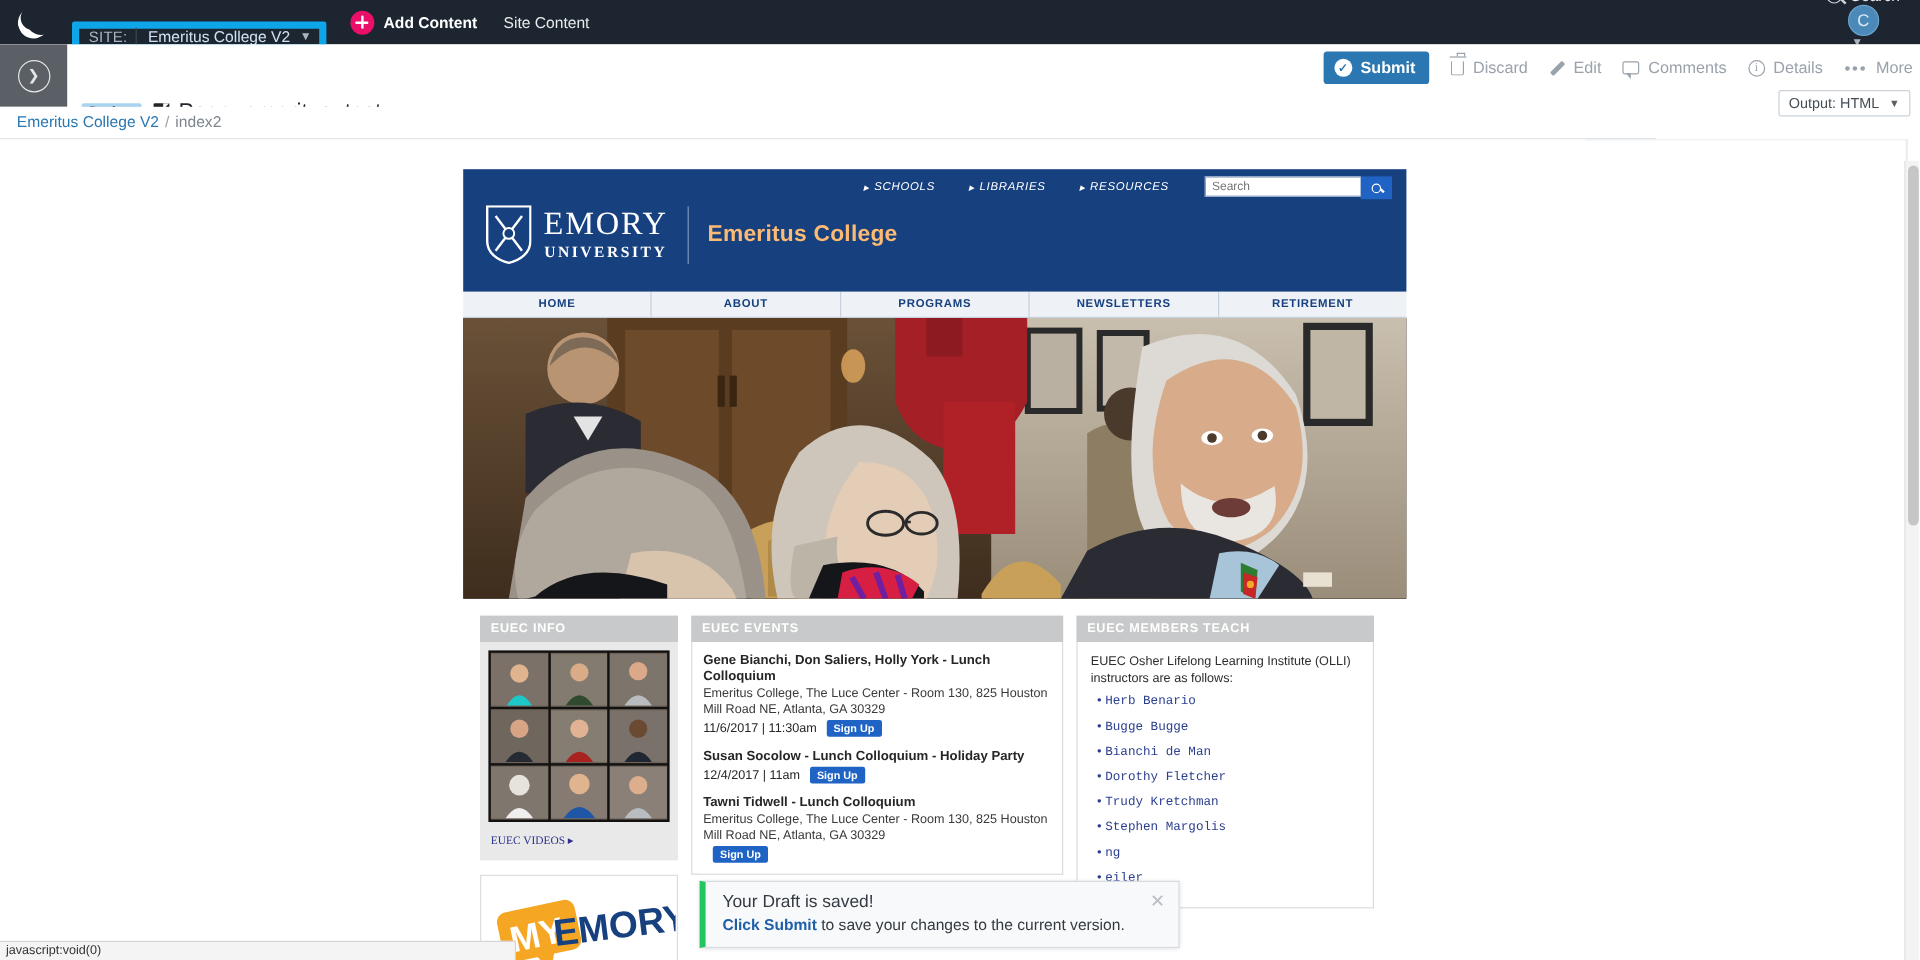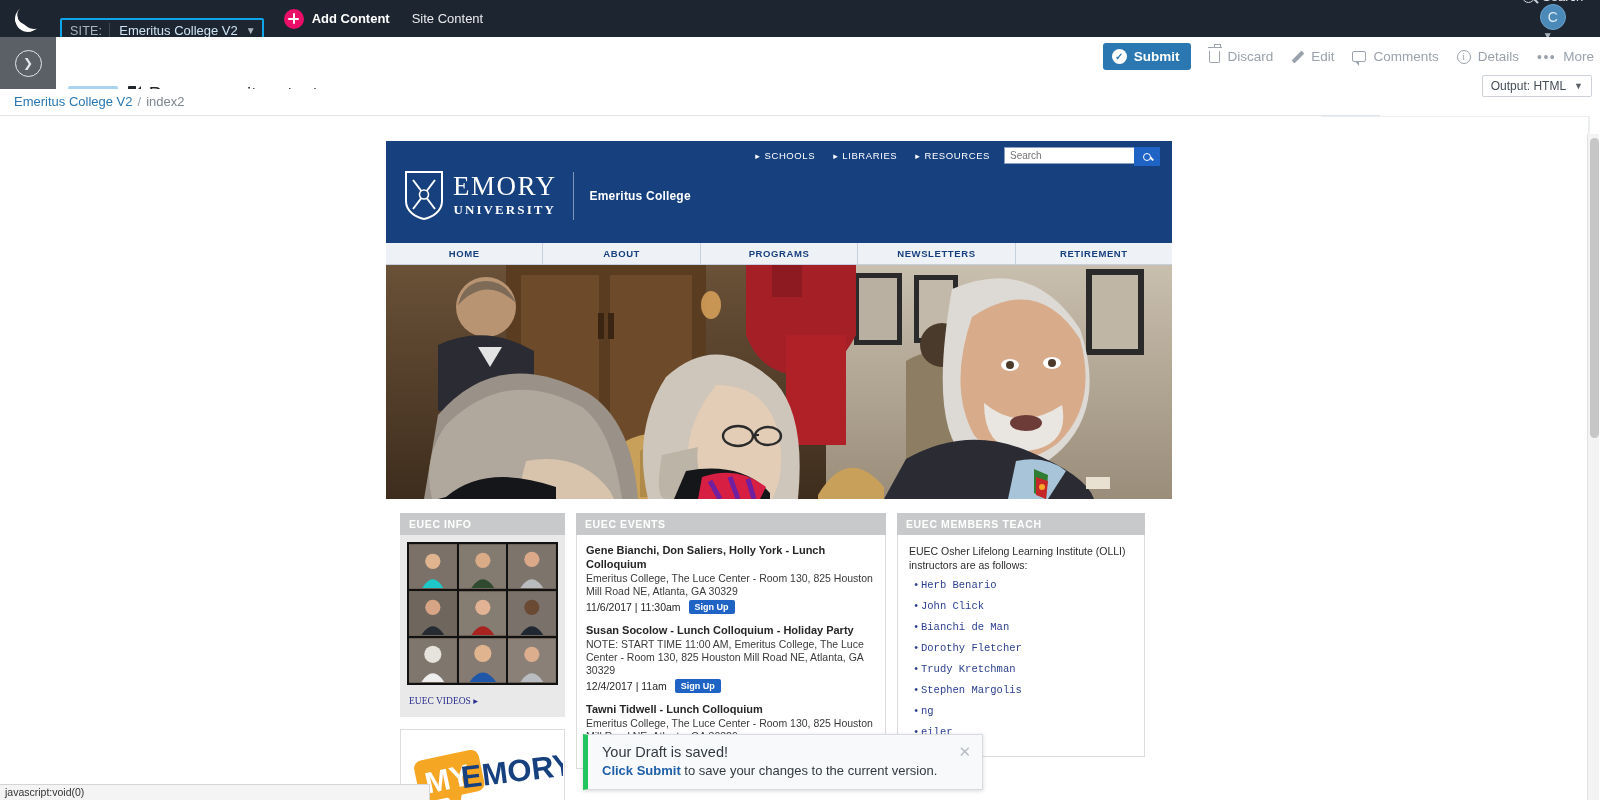--- a/index.html
+++ b/index.html
@@ -24,21 +24,21 @@
     border-radius:50%;
     box-shadow: inset 7px 0 0 0 #ffffff;
     transform: rotate(-25deg);
   }
   .cms-logo .moon::after{
     content:""; position:absolute; left:4px; top:-1px; width:20px; height:20px;
     border-radius:50%; background:#1d2630;
   }
   .site-select {
     display:flex; align-items:center; height:25px;
-    border:2px solid #0ea5e9; border-radius:2px;
+    border:6px solid #0ea5e9; border-radius:2px;
     padding:0 6px 0 8px; margin-left:4px;margin-top:24px;
   }
   .site-label { color:#aab4c0; font-size:12.5px; letter-spacing:.2px; }
   .site-value { color:#cfe3f5; font-size:13px; margin-left:7px; padding-left:9px; border-left:1px solid #3c4754; }
   .chev { display:inline-block; margin-left:8px; color:#aab4c0; font-size:10px; }
   .add-content { display:flex; align-items:center; margin-left:20px; cursor:pointer;}
   .plus-circle {
     width:20px;height:20px;border-radius:50%;background:#ec0f69;position:relative;
     flex:none;
   }
@@ -143,21 +143,21 @@
   .scrollbar .thumb {
     position:absolute; top:4px; left:1.5px; width:9px; height:300px;
     background:#c6c6c6; border-radius:5px;
   }
 
   
   .site {
     position:absolute; left:386px; top:24px; width:786px; background:#fff;
   }
   .emory-header { background:#17407f; height:102px; position:relative; }
-  .util-nav { position:absolute; right:182px; top:9px; display:flex; gap:18px; }
+  .util-nav { position:absolute; right:198px; top:9px; display:flex; gap:28px;font-style:italic; }
   .util-nav .u { color:#fff; font-size:9.5px; letter-spacing:.6px; display:flex; align-items:center; cursor:pointer;}
   .util-nav .u::before{ content:"\25B8"; margin-right:4px; font-size:9px; color:#fff;}
   .hdr-search { position:absolute; right:12px; top:6px; display:flex; }
   .hdr-search input {
     width:130px; height:17px; border:1px solid #8aa0c1; border-right:none;
     font-size:10px; padding:0 5px; color:#555; outline:none; background:#fff;
   }
   .hdr-search .sbtn {
     width:26px;height:19px;background:#1f63c4;display:flex;align-items:center;justify-content:center;
     cursor:pointer;
@@ -165,21 +165,21 @@
   .hdr-search .sbtn .mag2{width:8px;height:8px;border:1.5px solid #fff;border-radius:50%;position:relative;}
   .hdr-search .sbtn .mag2::after{content:"";position:absolute;width:4px;height:1.5px;background:#fff;transform:rotate(45deg);right:-3.5px;bottom:0;}
 
   .brand { position:absolute; left:19px; top:30px; display:flex; align-items:center; }
   .shield { width:38px; height:49px; position:relative; }
   .shield svg { display:block; }
   .emory-word { margin-left:10px; color:#fff; text-align:center; font-family:"Liberation Serif", serif; }
   .emory-word .e1 { font-size:27px; letter-spacing:1.5px; line-height:27px; }
   .emory-word .e2 { font-size:13px; letter-spacing:2.1px; margin-top:2px;font-weight:bold; }
   .vline { width:1px; height:48px; background:#7e96bd; margin:0 16px; }
-  .sub-brand { color:#ffffff; font-size:12px; font-weight:700; letter-spacing:.2px; }
+  .sub-brand { color:#fdba74; font-size:19px; font-weight:700; letter-spacing:.2px; }
 
   .main-nav { display:flex; background:#eef1f6; border-bottom:1px solid #c7d0de; height:22px;}
   .main-nav .tab {
     flex:1; text-align:center; color:#17407f; font-size:9.5px; font-weight:700; letter-spacing:.6px;
     line-height:22px; border-right:1px solid #c7d0de; cursor:pointer;
   }
   .main-nav .tab:last-child { border-right:none; }
 
   .hero { height:234px; width:786px; position:relative; overflow:hidden; background:#3b2a20; }
 
@@ -539,21 +539,20 @@
           <div class="ev">
             <div class="ev-title">Gene Bianchi, Don Saliers, Holly York - Lunch Colloquium</div>
             <div class="ev-loc">Emeritus College, The Luce Center - Room 130, 825 Houston Mill Road NE, Atlanta, GA 30329</div>
             <div class="ev-when">
               <span>11/6/2017 | 11:30am</span>
               <span class="signup">Sign Up</span>
             </div>
           </div>
           <div class="ev">
             <div class="ev-title">Susan Socolow - Lunch Colloquium - Holiday Party</div>
-            <div class="ev-loc">NOTE: START TIME 11:00 AM, Emeritus College, The Luce Center - Room 130, 825 Houston Mill Road NE, Atlanta, GA 30329</div>
             <div class="ev-when">
               <span>12/4/2017 | 11am</span>
               <span class="signup">Sign Up</span>
             </div>
           </div>
           <div class="ev">
             <div class="ev-title">Tawni Tidwell - Lunch Colloquium</div>
             <div class="ev-loc">Emeritus College, The Luce Center - Room 130, 825 Houston Mill Road NE, Atlanta, GA 30329</div>
             <div class="ev-when">
               <span></span>
@@ -562,21 +561,21 @@
           </div>
         </div>
       </div>
 
       <div class="col-c">
         <div class="panel-head">EUEC MEMBERS TEACH</div>
         <div class="teach-body">
           <div class="teach-intro">EUEC Osher Lifelong Learning Institute (OLLI) instructors are as follows:</div>
           <ul class="teach-list">
             <li>Herb Benario</li>
-            <li>John Click</li>
+            <li>Bugge Bugge</li>
             <li>Bianchi de Man</li>
             <li>Dorothy Fletcher</li>
             <li>Trudy Kretchman</li>
             <li>Stephen Margolis</li>
             <li>ng</li>
             <li>eiler</li>
           </ul>
         </div>
       </div>
 

